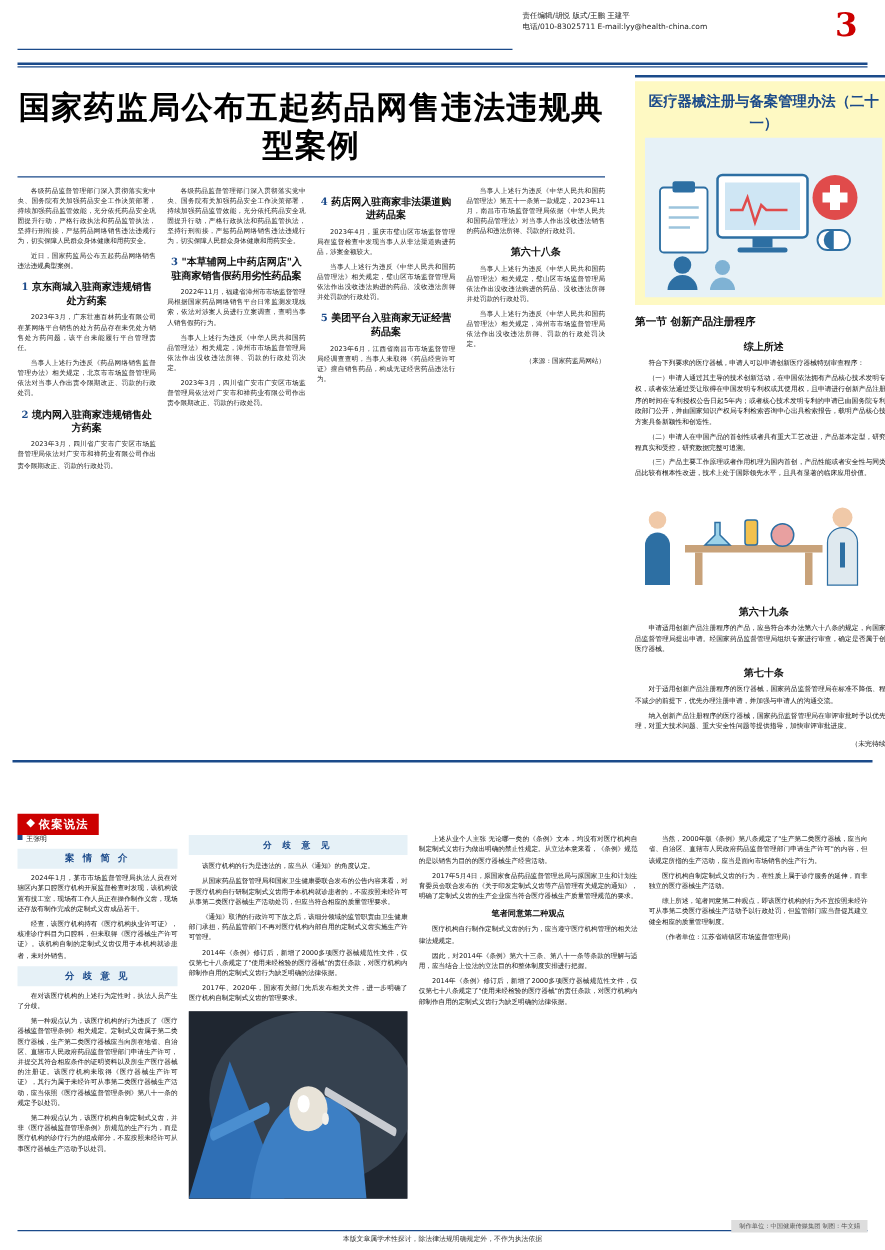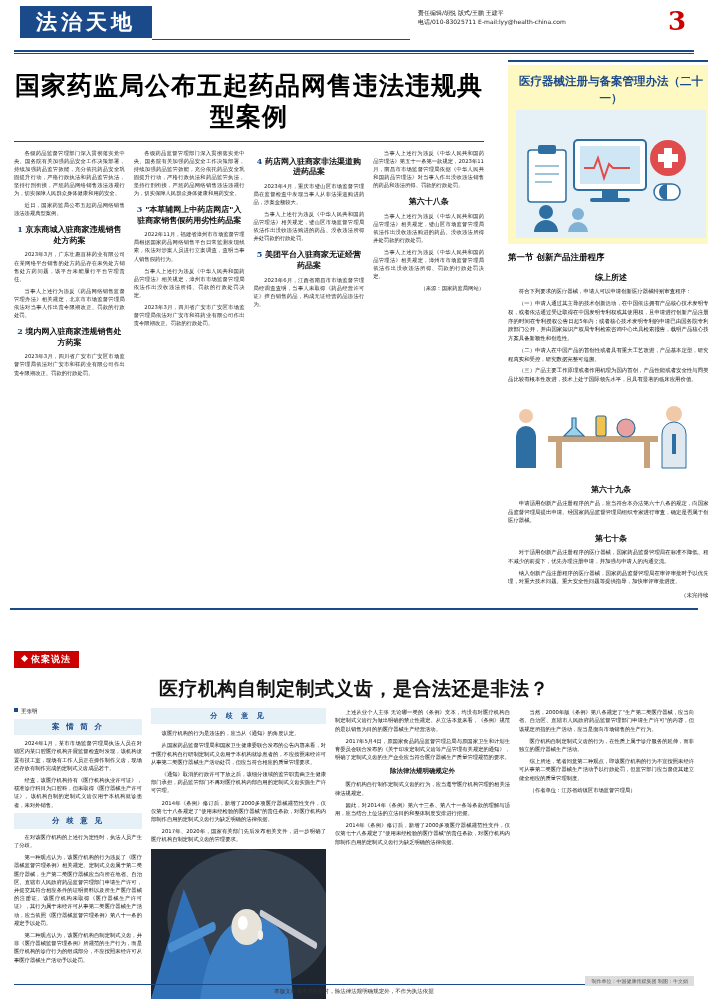--- a/index.html
+++ b/index.html
@@ -135,21 +135,20 @@
   .foot-txt{text-align:center;font-size:5.5px;color:#333;}
   .foot-credit{position:absolute;right:14px;bottom:16px;font-size:5px;color:#777;}
   .credit-box{background:#ddd;color:#555;font-size:5px;padding:2px 6px;}
 </style>
 </head>
 <body>
 
 <div class="page">
 
   <div class="masthead">
-    <div class="mh-banner">法治天地</div>
     <div class="mh-rule"></div>
     <div class="mh-right">
       <div>责任编辑/胡悦   版式/王鹏   王建平</div>
       <div>电话/010-83025711  E-mail:lyy@health-china.com</div>
     </div>
     <div class="mh-pagenum">3</div>
   </div>
   <div class="mh-hr"></div>
   <div class="mh-hr2"></div>
 
@@ -279,21 +278,20 @@
       <p class="rt-txt">对于适用创新产品注册程序的医疗器械，国家药品监督管理局在标准不降低、程序不减少的前提下，优先办理注册申请，并加强与申请人的沟通交流。</p>
       <p class="rt-txt">纳入创新产品注册程序的医疗器械，国家药品监督管理局在审评审批时予以优先办理，对重大技术问题、重大安全性问题等提供指导，加快审评审批进度。</p>
       <div class="rt-cont">（未完待续）</div>
     </div>
   </div>
 
   <div class="feature">
     <div class="feat-tag">
       <span class="dia"></span><span>依案说法</span>
     </div>
-    <div class="feat-hl">医疗机构自制定制式义齿，是合法还是非法？</div>
 
     <div class="feat-grid">
       <div class="fcol fcol-1">
         <div class="byline">
           <span class="sq"></span><span>王张明</span>
         </div>
         <div class="mini-banner">案 情 简 介</div>
         <p class="ftxt">2024年1月，某市市场监督管理局执法人员在对辖区内某口腔医疗机构开展监督检查时发现，该机构设置有技工室，现场有工作人员正在操作制作义齿，现场还存放有制作完成的定制式义齿成品若干。</p>
         <p class="ftxt">经查，该医疗机构持有《医疗机构执业许可证》，核准诊疗科目为口腔科，但未取得《医疗器械生产许可证》。该机构自制的定制式义齿仅用于本机构就诊患者，未对外销售。</p>
         <div class="mini-banner">分 歧 意 见</div>
@@ -320,21 +318,21 @@
             <rect x="200" y="60" width="110" height="7" rx="3" fill="#c9ccd2" transform="rotate(18 200 60)"></rect>
             <rect x="30" y="95" width="90" height="10" rx="5" fill="#4a8ed0" transform="rotate(-15 30 95)"></rect>
             <circle cx="200" cy="86" r="5" fill="#f4f1ea"></circle>
           </svg>
         </div>
       </div>
 
       <div class="fcol">
         <p class="ftxt">上述从业个人主张  无论哪一类的《条例》文本，均没有对医疗机构自制定制式义齿行为做出明确的禁止性规定。从立法本意来看，《条例》规范的是以销售为目的的医疗器械生产经营活动。</p>
         <p class="ftxt">2017年5月4日，原国家食品药品监督管理总局与原国家卫生和计划生育委员会联合发布的《关于印发定制式义齿等产品管理有关规定的通知》，明确了定制式义齿的生产企业应当符合医疗器械生产质量管理规范的要求。</p>
-        <div class="fsub">除法律法规明确规定外</div>
+        <div class="fsub">笔者同意第二种观点</div>
         <p class="ftxt">医疗机构自行制作定制式义齿的行为，应当遵守医疗机构管理的相关法律法规规定。</p>
         <p class="ftxt">因此，对2014年《条例》第六十三条、第八十一条等条款的理解与适用，应当结合上位法的立法目的和整体制度安排进行把握。</p>
         <p class="ftxt">2014年《条例》修订后，新增了2000多项医疗器械规范性文件，仅仅第七十八条规定了"使用未经检验的医疗器械"的责任条款，对医疗机构内部制作自用的定制式义齿行为缺乏明确的法律依据。</p>
       </div>
 
       <div class="fcol">
         <p class="ftxt">当然，2000年版《条例》第八条规定了"生产第二类医疗器械，应当向省、自治区、直辖市人民政府药品监督管理部门申请生产许可"的内容，但该规定所指的生产活动，应当是面向市场销售的生产行为。</p>
         <p class="ftxt">医疗机构自制定制式义齿的行为，在性质上属于诊疗服务的延伸，而非独立的医疗器械生产活动。</p>
         <p class="ftxt">综上所述，笔者同意第二种观点，即该医疗机构的行为不宜按照未经许可从事第二类医疗器械生产活动予以行政处罚，但监管部门应当督促其建立健全相应的质量管理制度。</p>
         <p class="ftxt">（作者单位：江苏省靖镇区市场监督管理局）</p>

